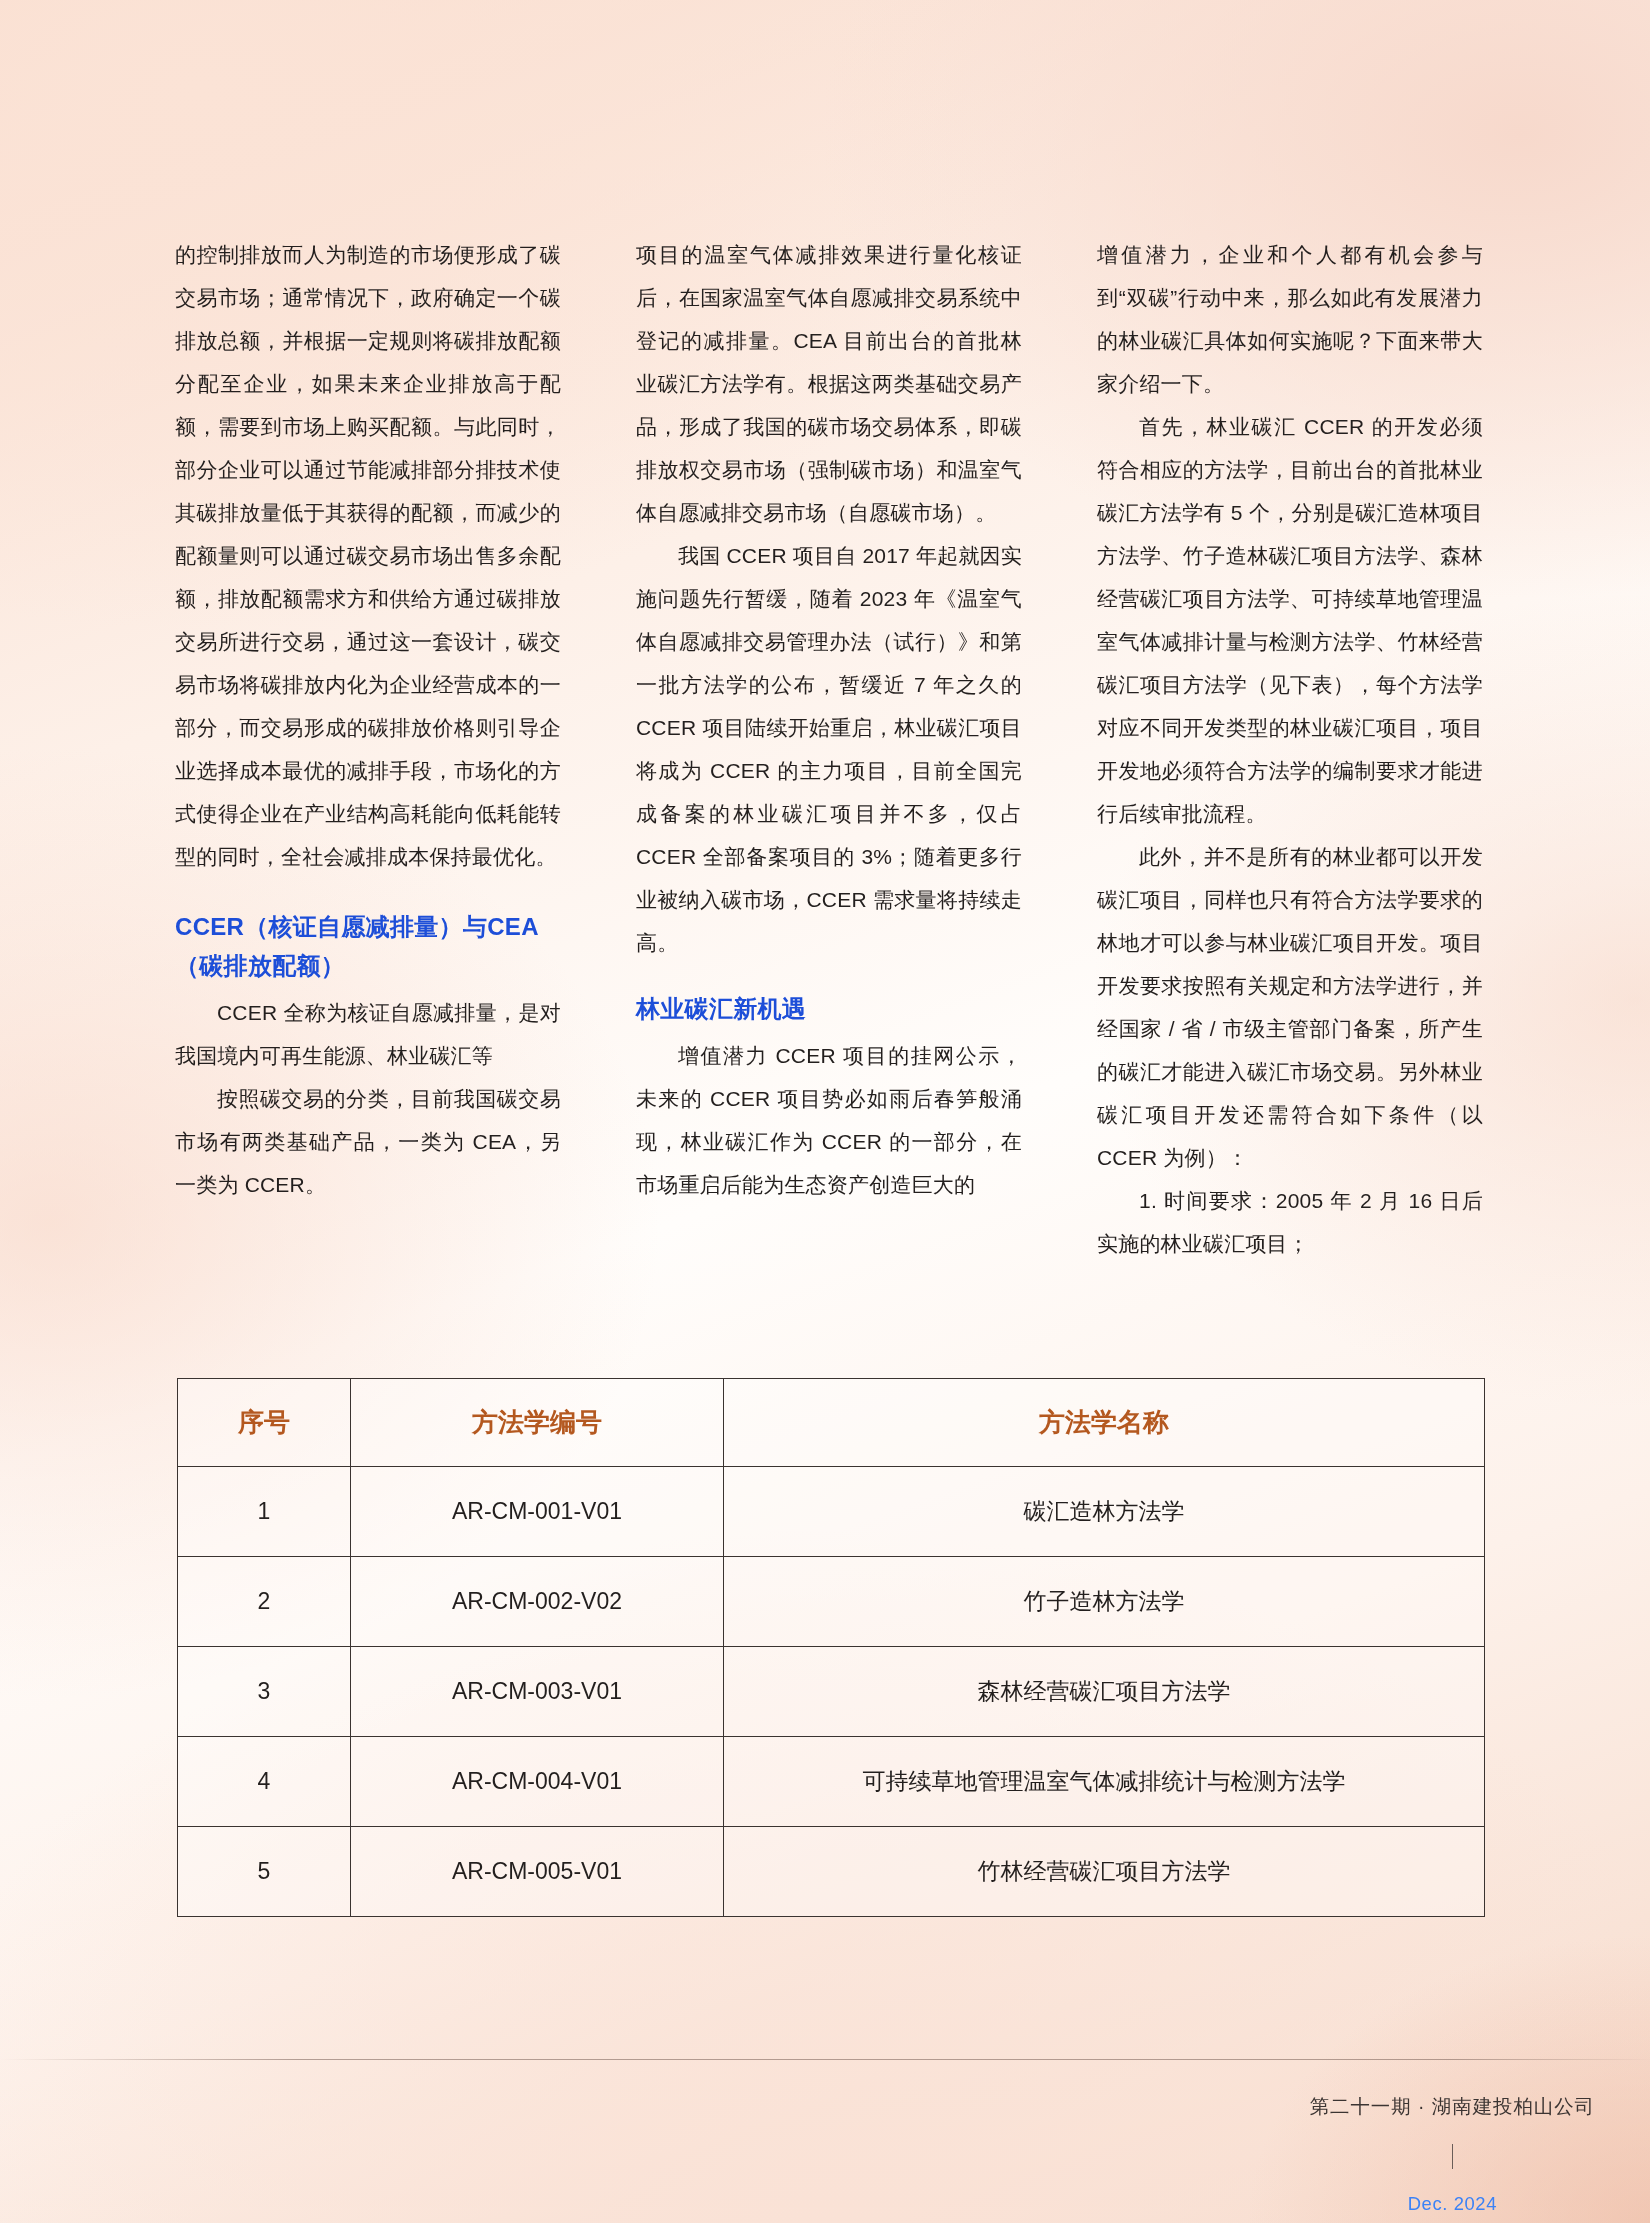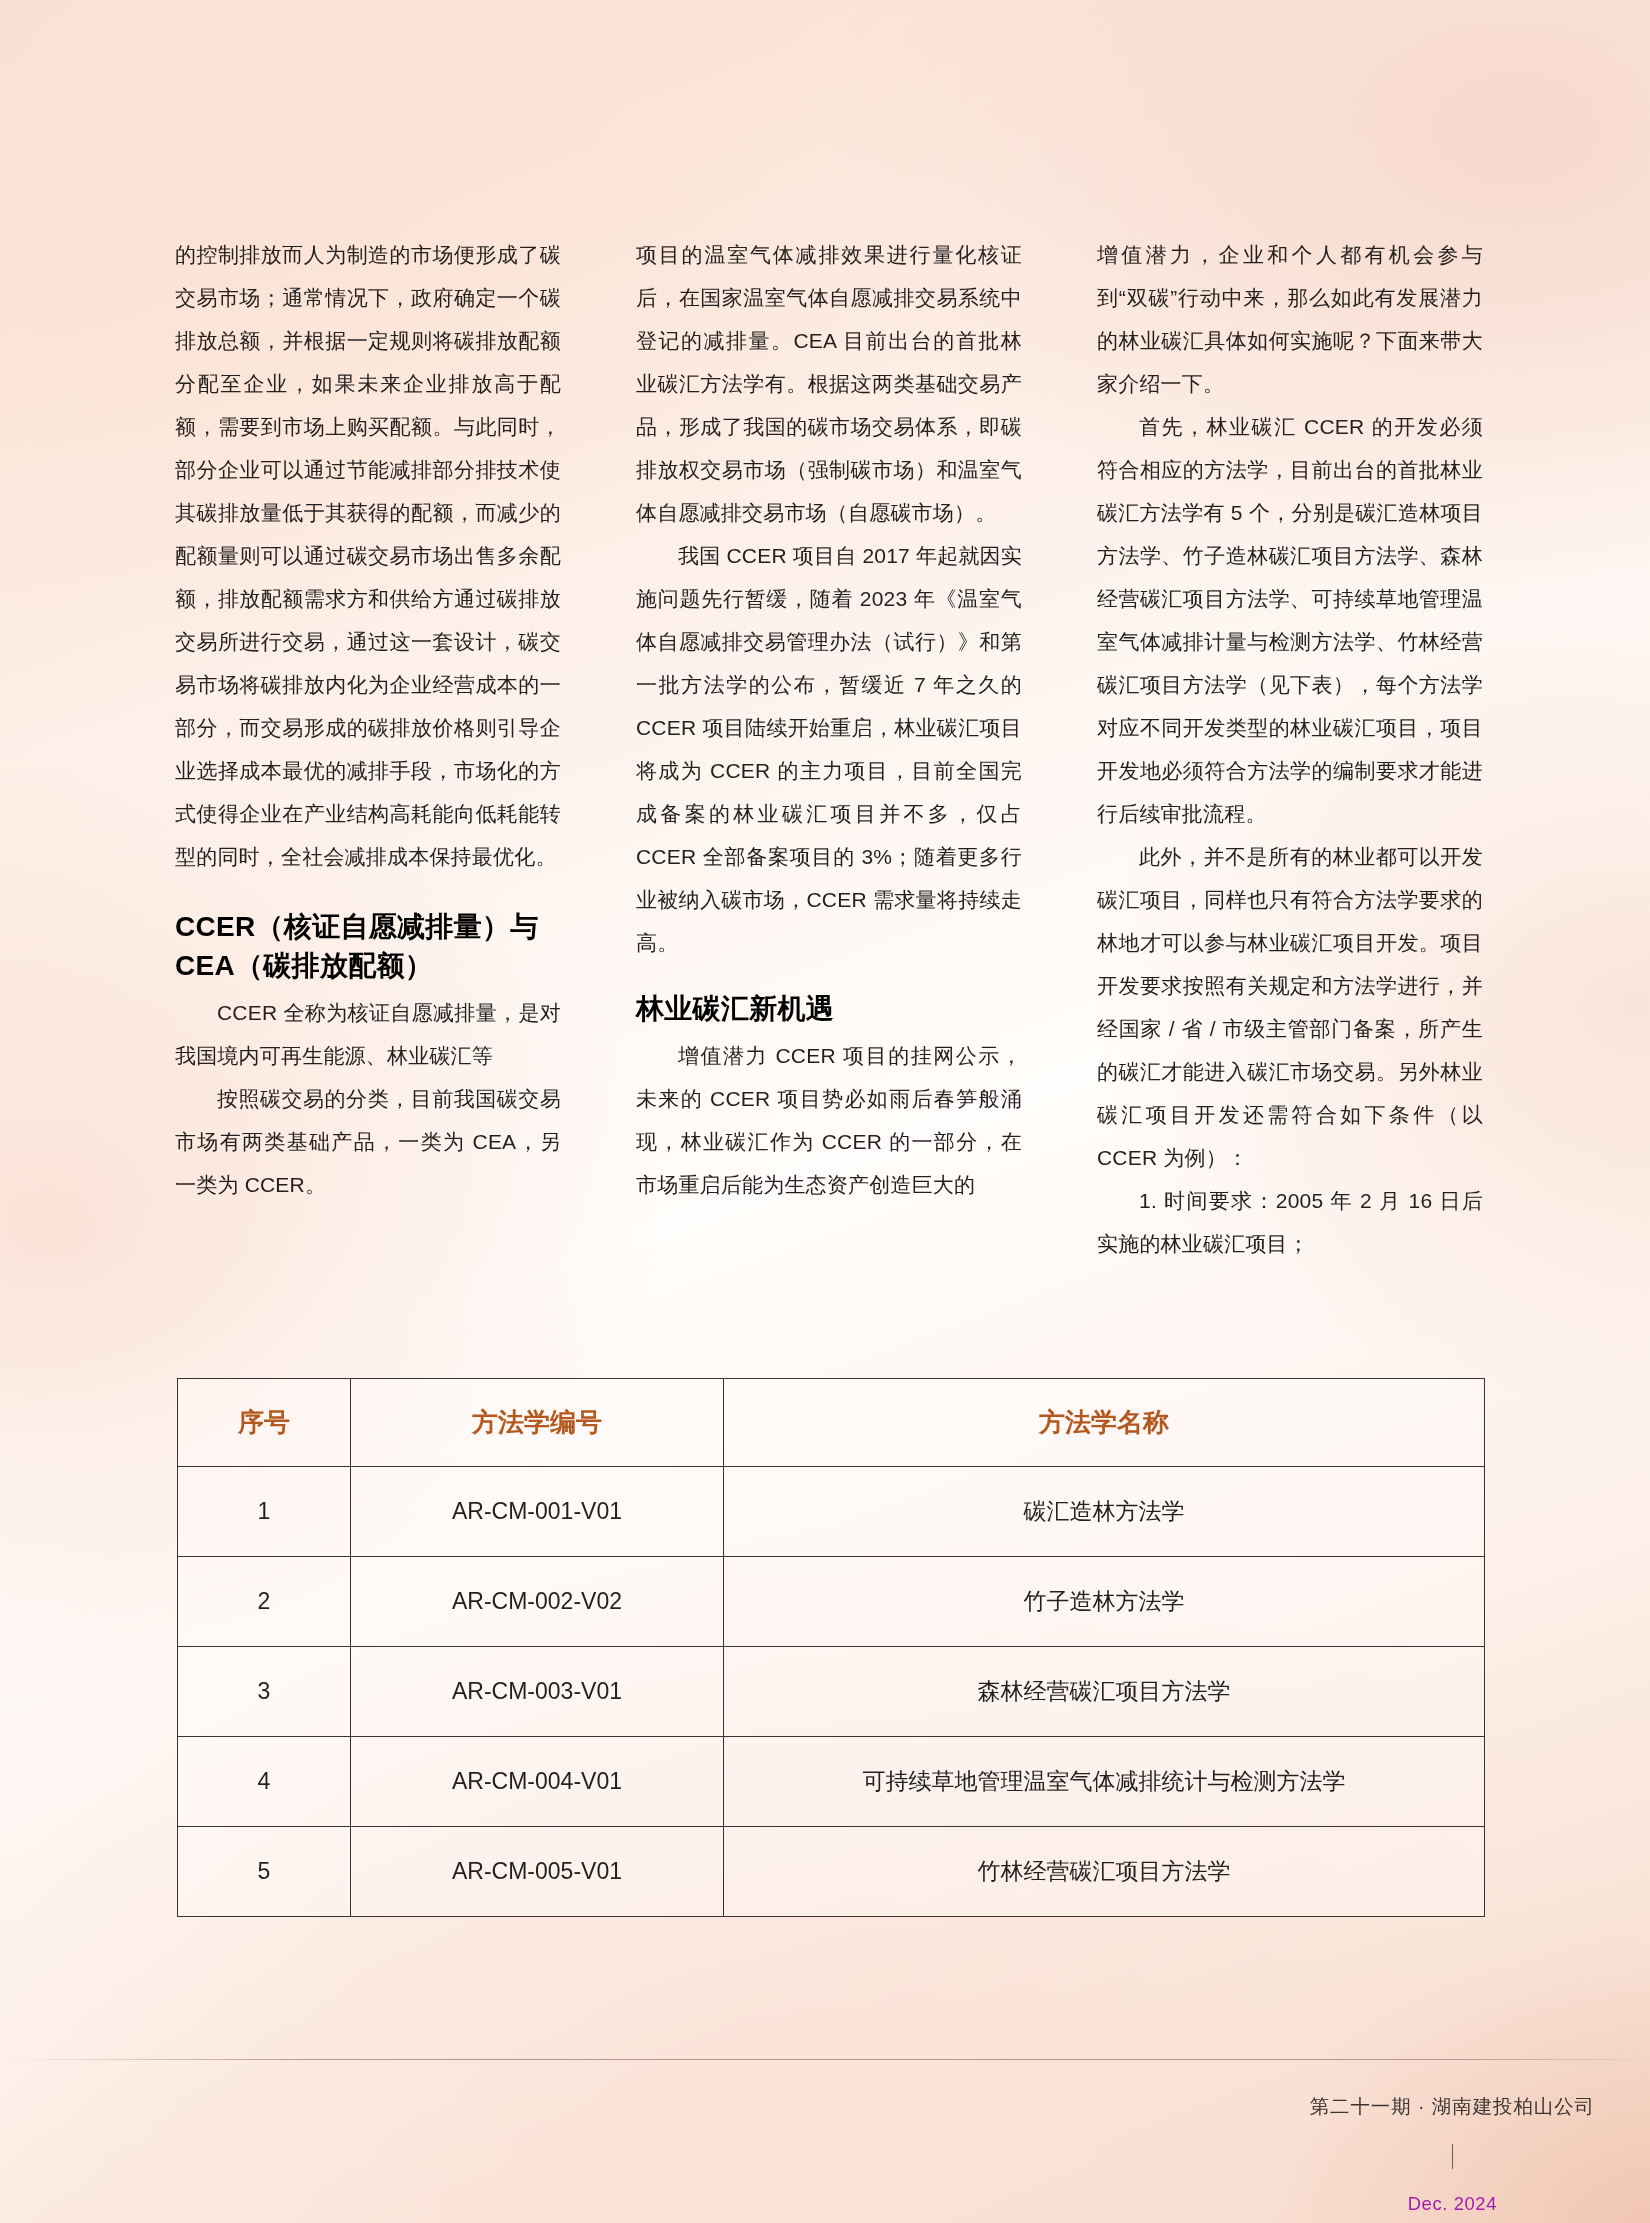--- a/index.html
+++ b/index.html
@@ -55,24 +55,24 @@
     font-size: 21px;
     line-height: 43px;
     color: #231f1e;
     text-align: justify;
     text-justify: inter-ideograph;
     letter-spacing: 0.2px;
   }
   p.indent { text-indent: 2em; }
   h2.section {
     margin: 29px 0 5.8px 0;
-    font-size: 28px;
+    font-size: 24px;
     line-height: 39px;
     font-weight: bold;
-    color: #000000;
+    color: #1d4ed8;
     letter-spacing: 0.3px;
   }
   h2.section.tight { margin-top: 25px; }
 
   
   .table-wrap {
     position: absolute;
     left: 177px;
     top: 1378px;
     width: 1308px;
@@ -134,21 +134,21 @@
     letter-spacing: 1px;
   }
   .footer-sep {
     width: 1px;
     height: 25px;
     background: #6a5d58;
     margin: 0 7.8px;
   }
   .footer-date {
     font-size: 18.4px;
-    color: #a21caf;
+    color: #3b82f6;
     letter-spacing: 0.6px;
   }
   .hex {
     position: relative;
     width: 60px;
     height: 68px;
     margin-left: 13.6px;
     text-align: right;
   }
   .hex svg { display: block; }

